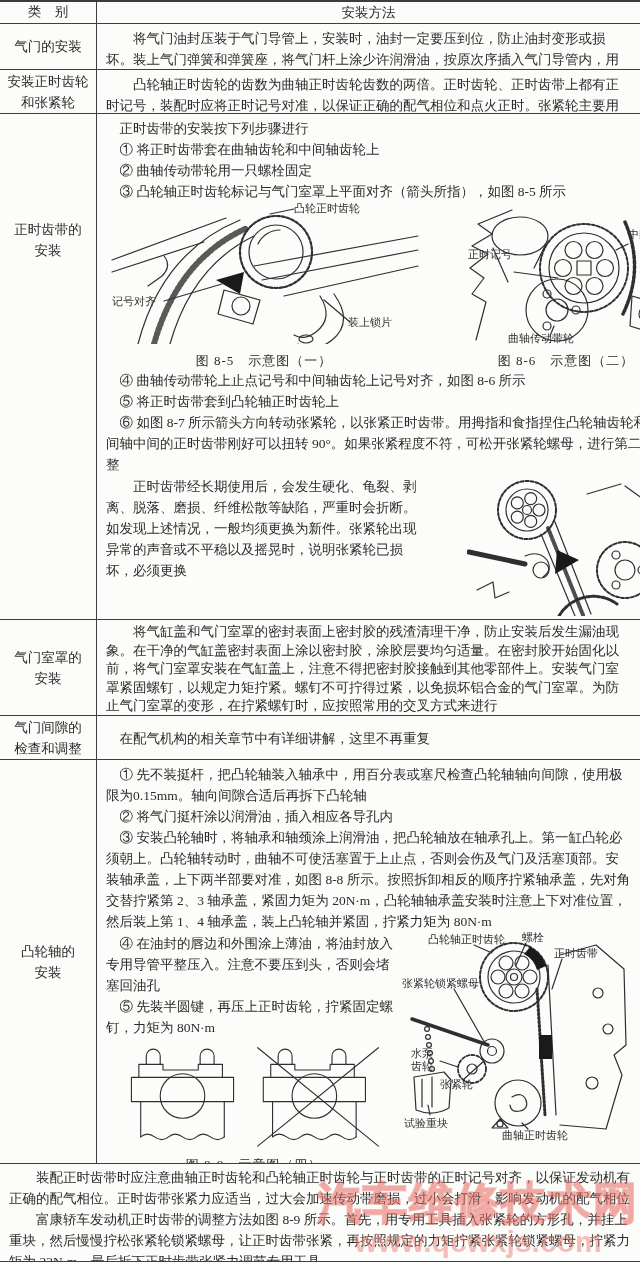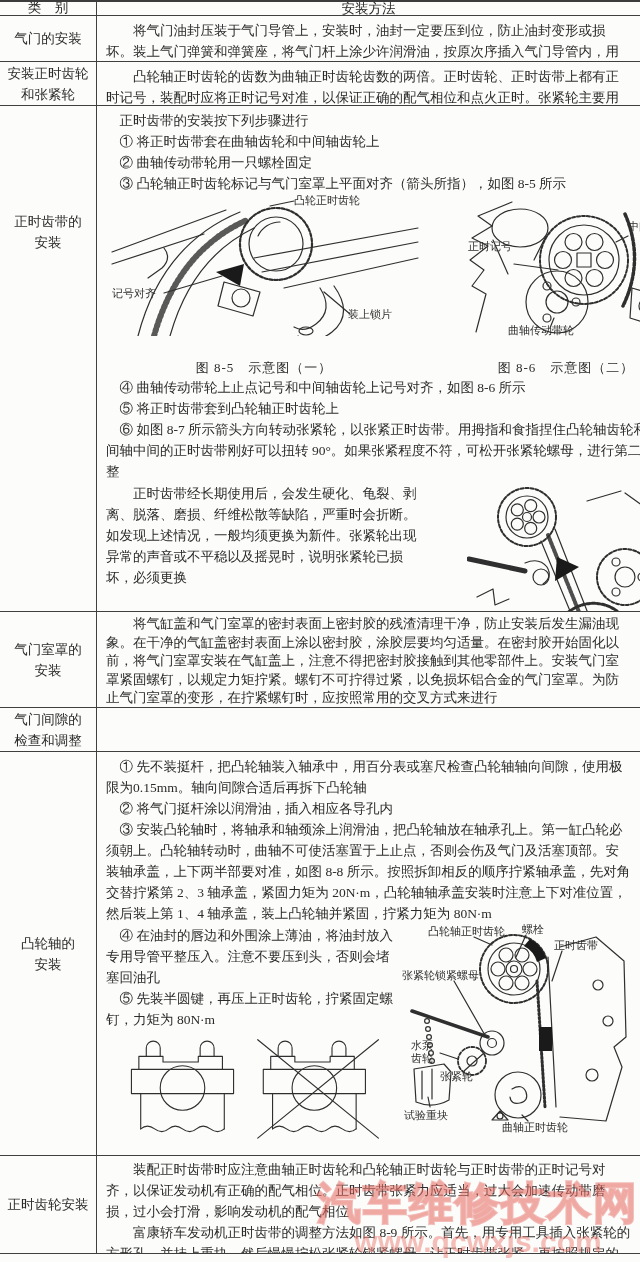--- a/index.html
+++ b/index.html
@@ -6,38 +6,38 @@
   .page{position:relative;width:640px;height:1262px;margin:0 auto;background:#fcfcfa;
         font-family:"Liberation Serif","DejaVu Serif",serif;color:#2b2b2b;
         border-top:2px solid #3c3c3c;box-sizing:border-box;overflow:hidden;}
   .row{display:flex;border-bottom:1px solid #3f3f3f;box-sizing:border-box;overflow:hidden;}
   .row:last-child{border-bottom:2px solid #3c3c3c;}
   .cell-label{flex:0 0 97px;width:97px;border-right:1px solid #3f3f3f;box-sizing:border-box;
               display:flex;align-items:center;justify-content:center;text-align:center;
               white-space:pre-line;font-size:13.5px;line-height:21px;padding:2px 4px;}
   .cell-label.top{align-items:flex-start;padding-top:105px;}
   .cell-content{flex:1;box-sizing:border-box;padding:4px 9px 2px 9px;font-size:13.5px;line-height:21px;}
-  .hrow{height:14px;}
+  .hrow{height:22px;}
   .hrow .cell-label,.hrow .hcell{align-items:center;padding-top:0;font-size:13.5px;}
   .hcell{flex:1;display:flex;align-items:center;justify-content:center;font-size:13.5px;}
   .r1{height:46px;} .r2{height:44px;} .r3{height:506px;} .r4{height:96px;}
   .r5{height:44px;} .r6{height:404px;} .r7{height:98px;}
   .r4 .cell-content{line-height:18.6px;padding-top:3px;}
   .r7 .cell-content{line-height:21px;padding-top:3px;}
   p{margin:0;}
   .p-prose{text-indent:2em;}
   .p-step{text-indent:1em;}
   .figrow{display:flex;justify-content:space-between;align-items:flex-end;margin:2px 0 2px 2px;gap:40px;}
   .cols{display:flex;justify-content:space-between;align-items:flex-start;margin-top:1px;}
   .fig{position:relative;flex:0 0 auto;}
   .fig svg path,.fig svg circle,.fig svg ellipse,.fig svg rect,.fig svg line,.fig svg polygon{
       stroke:#2f2f2f;fill:none;stroke-width:1.2;stroke-linejoin:round;stroke-linecap:round;}
   .fig svg .blk{fill:#1a1a1a;stroke:none;}
   .flabel{position:absolute;font-size:11px;line-height:12.5px;color:#2e2e2e;}
-  .fcap{font-size:13px;text-align:center;line-height:15px;margin-top:18px;letter-spacing:1px;}
+  .fcap{font-size:13px;text-align:center;line-height:15px;margin-top:3px;letter-spacing:1px;}
   .watermark{position:absolute;left:316px;top:1178px;width:324px;text-align:center;
              pointer-events:none;z-index:5;}
   .wm-site{font-family:"Liberation Sans","DejaVu Sans",sans-serif;font-size:44px;font-weight:700;
            letter-spacing:2px;line-height:1.05;white-space:nowrap;
            color:rgba(236,118,108,0.26);-webkit-text-stroke:2px rgba(228,100,92,0.42);}
   .wm-url{font-family:"Liberation Sans","DejaVu Sans",sans-serif;font-size:30px;font-weight:700;
           line-height:1;margin-top:1px;white-space:nowrap;color:rgba(238,125,115,0.5);}
 </style>
 </head>
 <body>
@@ -181,20 +181,23 @@
     <div class="cell-label">气门室罩的
 安装</div>
     <div class="cell-content">
       <p class="p-prose">将气缸盖和气门室罩的密封表面上密封胶的残渣清理干净，防止安装后发生漏油现象。在干净的气缸盖密封表面上涂以密封胶，涂胶层要均匀适量。在密封胶开始固化以前，将气门室罩安装在气缸盖上，注意不得把密封胶接触到其他零部件上。安装气门室罩紧固螺钉，以规定力矩拧紧。螺钉不可拧得过紧，以免损坏铝合金的气门室罩。为防止气门室罩的变形，在拧紧螺钉时，应按照常用的交叉方式来进行</p>
     </div>
   </div>
 
   <div class="row r5">
     <div class="cell-label">气门间隙的
 检查和调整</div>
+    <div class="cell-content" style="display:flex;align-items:center">
+      <p class="p-step">在配气机构的相关章节中有详细讲解，这里不再重复</p>
+    </div>
   </div>
 
   <div class="row r6">
     <div class="cell-label">凸轮轴的
 安装</div>
     <div class="cell-content">
       <p class="p-step">① 先不装挺杆，把凸轮轴装入轴承中，用百分表或塞尺检查凸轮轴轴向间隙，使用极限为0.15mm。轴向间隙合适后再拆下凸轮轴</p>
       <p class="p-step">② 将气门挺杆涂以润滑油，插入相应各导孔内</p>
       <p class="p-step">③ 安装凸轮轴时，将轴承和轴颈涂上润滑油，把凸轮轴放在轴承孔上。第一缸凸轮必须朝上。凸轮轴转动时，曲轴不可使活塞置于上止点，否则会伤及气门及活塞顶部。安装轴承盖，上下两半部要对准，如图 8-8 所示。按照拆卸相反的顺序拧紧轴承盖，先对角交替拧紧第 2、3 轴承盖，紧固力矩为 20N·m，凸轮轴轴承盖安装时注意上下对准位置，然后装上第 1、4 轴承盖，装上凸轮轴并紧固，拧紧力矩为 80N·m</p>
 
@@ -280,21 +283,20 @@
           <span class="flabel" style="left:38px;top:145px">张紧轮</span>
           <span class="flabel" style="left:2px;top:184px">试验重块</span>
           <span class="flabel" style="left:100px;top:196px">曲轴正时齿轮</span>
           <div class="fcap" style="margin-top:16px">图 8-9　示意图（五）</div>
         </div>
       </div>
     </div>
   </div>
 
   <div class="row r7">
-    <div class="cell-label">正时齿轮安装</div>
     <div class="cell-content">
       <p class="p-prose">装配正时齿带时应注意曲轴正时齿轮和凸轮轴正时齿轮与正时齿带的正时记号对齐，以保证发动机有正确的配气相位。正时齿带张紧力应适当，过大会加速传动带磨损，过小会打滑，影响发动机的配气相位</p>
       <p class="p-prose">富康轿车发动机正时齿带的调整方法如图 8-9 所示。首先，用专用工具插入张紧轮的方形孔，并挂上重块，然后慢慢拧松张紧轮锁紧螺母，让正时齿带张紧，再按照规定的力矩拧紧张紧轮锁紧螺母，拧紧力矩为 23N·m，最后拆下正时齿带张紧力调节专用工具</p>
     </div>
   </div>
 
   <div class="watermark">
     <div class="wm-site">汽车维修技术网</div>
     <div class="wm-url">www.qcwxjs.com</div>
   </div>

